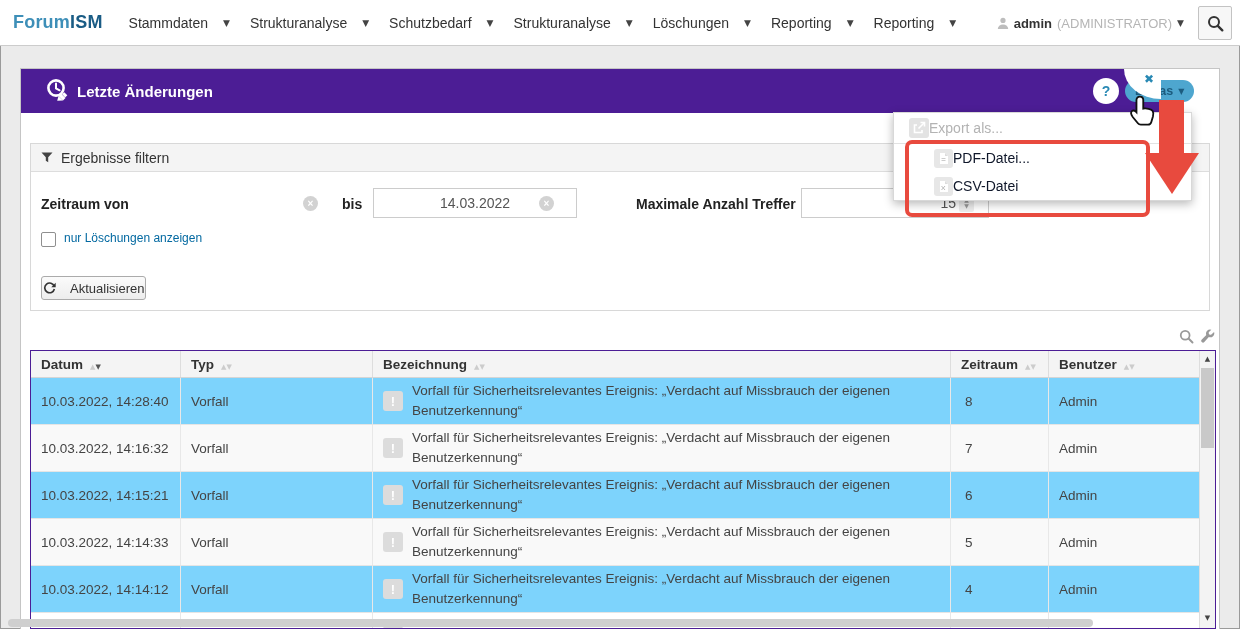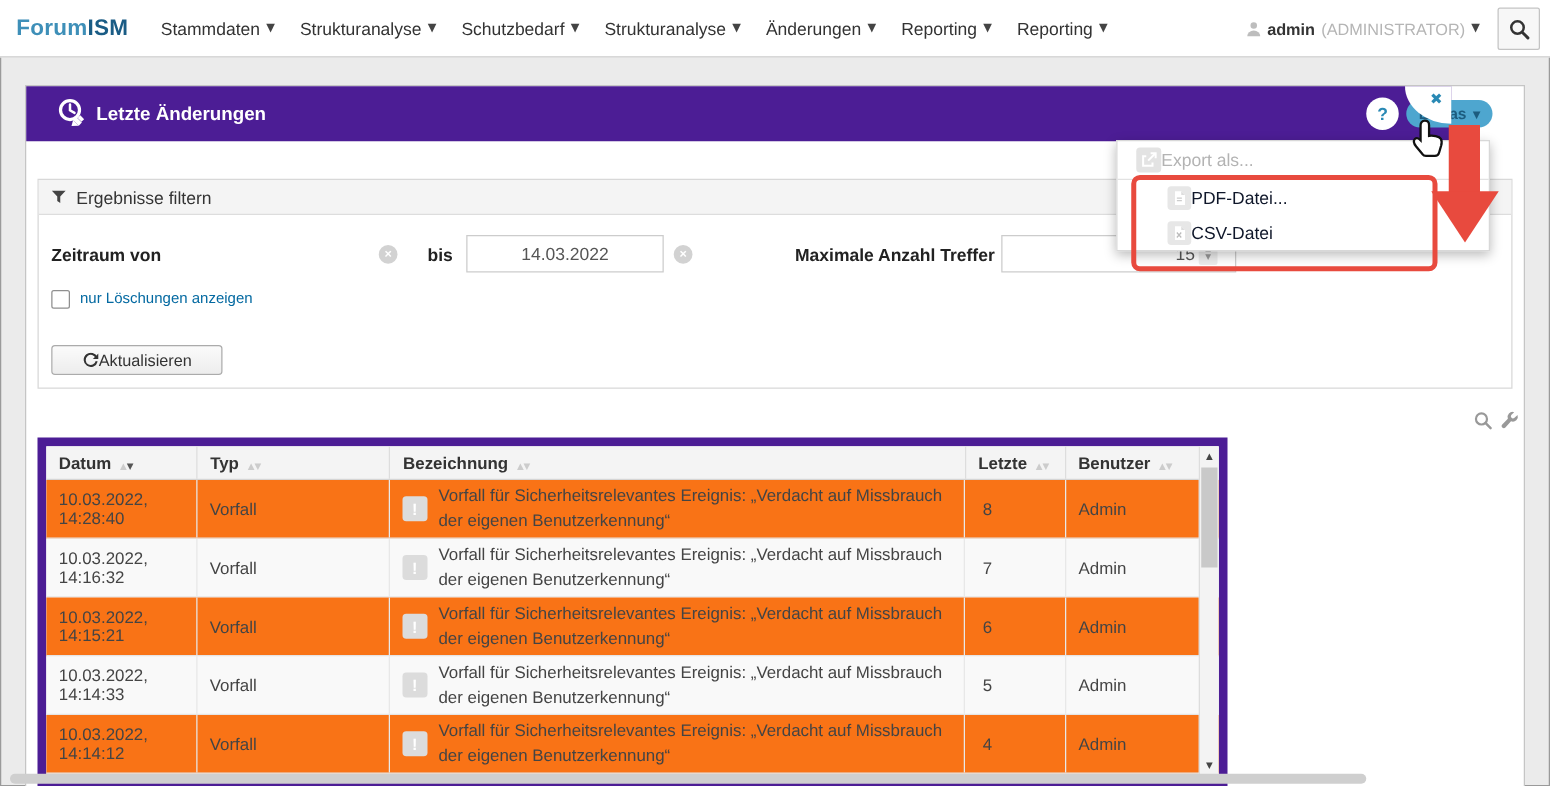--- a/index.html
+++ b/index.html
@@ -11,21 +11,21 @@
     color:#333;
   }
   .page { position:absolute; inset:0; box-shadow: inset 0 0 0 1px #9a9a9a; }
 
   
   .topnav{ position:absolute; left:0; top:0; width:1240px; height:46px;
            background:#fff; border-bottom:1px solid #ccc; display:flex; align-items:center; }
   .brand{ margin-left:13px; font-size:18px; font-weight:bold; letter-spacing:.2px; cursor:pointer;text-align:right; }
   .brand .b1{ color:#3e8fb8; } .brand .b2{ color:#1a5c85; }
   .navitems{ display:flex; gap:20px; margin-left:26px; }
-  .nav-item{ display:flex; align-items:center; gap:5px; font-size:14px; color:#333; cursor:pointer; white-space:nowrap; }
+  .nav-item{ display:flex; align-items:center; gap:15px; font-size:14px; color:#333; cursor:pointer; white-space:nowrap; }
   .caret{ font-family:"DejaVu Sans",sans-serif; font-size:9px; color:#444; }
   .userbox{ position:absolute; right:56px; top:0; height:46px; display:flex; align-items:center; gap:5px; font-size:13px; cursor:pointer; }
   .userbox .uname{ font-weight:bold; color:#333; }
   .userbox .urole{ color:#b5b5b5; }
   .search-btn{ position:absolute; right:8px; top:6px; width:34px; height:34px; background:#f7f7f7;
                border:1px solid #c3c3c3; border-radius:2px; display:flex; align-items:center; justify-content:center; cursor:pointer; }
 
   
   .panel{ position:absolute; left:20px; top:68px; width:1200px; height:566px;
           background:#fff; border:1px solid #c5c5c5; }
@@ -56,39 +56,39 @@
         font-family:"Liberation Sans","DejaVu Sans",sans-serif; }
   .inp.center{ text-align:center; }
   .clear-x{ position:absolute; width:15px; height:15px; border-radius:50%; background:#d2d2d2; color:#fff;
             font-size:10px; font-weight:bold; line-height:15px; text-align:center; cursor:pointer; }
   .spinner{ position:absolute; width:15px; height:18px; background:#ececec; border-radius:2px;
             display:flex; flex-direction:column; align-items:center; justify-content:center; cursor:pointer; }
   .spinner i{ font-style:normal; font-size:6px; line-height:6px; color:#999; font-family:"DejaVu Sans",sans-serif; }
   .chk{ position:absolute; left:10px; top:60px; width:15px; height:15px; border:1px solid #8f8f8f;
         border-radius:2px; background:#fff; cursor:pointer; }
   .chk-lbl{ position:absolute; left:33px; top:59px; font-size:12px; color:#0369a1; }
-  .refresh-btn{ position:absolute; left:10px; top:104px; height:24px; padding:0 24px;
+  .refresh-btn{ position:absolute; left:10px; top:104px; height:24px; padding:0 1px;
                 background:linear-gradient(#fbfbfb,#ededed); border:1px solid #ababab; border-radius:3px;
-                font-size:13px; color:#333; display:flex; align-items:center; gap:0; cursor:pointer; }
+                font-size:13px; color:#333; display:flex; align-items:center; gap:14px; cursor:pointer; }
 
   
   .tools{ position:absolute; right:25px; top:329px; display:flex; gap:6px; }
   .tools .t{ cursor:pointer; }
 
   
-  .datatable{ position:absolute; left:30px; top:350px; width:952px; height:279px;
-              border:7px solid #4c1d95; background:#fff; overflow:hidden; }
+  .datatable{ position:absolute; left:30px; top:350px; width:1186px; height:279px;
+              border:1px solid #4c1d95; background:#fff; overflow:hidden; }
   .thead{ display:flex; height:27px; background:#f4f4f4; border-bottom:1px solid #d5d5d5; }
   .th{ display:flex; align-items:center; gap:7px; padding-left:10px; font-size:13.5px; font-weight:bold;
        color:#333; border-right:1px solid #ddd; cursor:pointer; }
   .sort i{ font-style:normal; font-size:7px; color:#ccc; font-family:"DejaVu Sans",sans-serif; }
   .sort[data-sort="desc"] .down{ color:#555; }
   .c-datum{ width:150px; } .c-typ{ width:192px; } .c-bez{ width:578px; }
   .c-version{ width:98px; } .c-benutzer{ width:152px; border-right:none !important; }
-  .tbody .tr{ display:flex; height:47px; border-bottom:1px solid #e5e5e5; background:#f97316; }
+  .tbody .tr{ display:flex; height:47px; border-bottom:1px solid #e5e5e5; background:#7dd3fc; }
   .tbody .tr:nth-child(even){ background:#f9f9f9; } 
   .td{ font-size:13.5px; color:#444; padding-left:10px; display:flex; align-items:center; border-right:1px solid #e8e8e8; }
   .td.c-bez{ gap:9px; align-items:center; padding-right:8px; }
   .warn-icon{ flex:0 0 20px; width:20px; height:20px; background:#dcdcdc; border-radius:3px; color:#fff;
               font-weight:bold; font-size:13px; display:flex; align-items:center; justify-content:center; }
   .bez-text{ line-height:1.45; }
   .td.c-version{ padding-left:14px; }
   .partial-row{ display:flex; height:18px; background:#fff; overflow:hidden; }
   .partial-row .pd{ border-right:1px solid #e8e8e8; height:100%; }
   .partial-row .warn-icon{ margin-top:13px; margin-left:10px; }
@@ -150,21 +150,21 @@
           <span>Schutzbedarf</span>
           <span class="caret">▼</span>
         </div>
 
         <div class="nav-item">
           <span>Strukturanalyse</span>
           <span class="caret">▼</span>
         </div>
 
         <div class="nav-item">
-          <span>Änderungen</span>
+          <span>Löschungen</span>
           <span class="caret">▼</span>
         </div>
 
         <div class="nav-item">
           <span>Reporting</span>
           <span class="caret">▼</span>
         </div>
 
         <div class="nav-item">
           <span>Reporting</span>
@@ -223,21 +223,21 @@
         <svg width="12" height="11" viewBox="0 0 12 11">
             <path d="M0.5 0.5 h11 L7.2 5.2 V10.3 L4.8 8.8 V5.2 Z" fill="#444"></path>
           </svg>
       </span>
       <span>Ergebnisse filtern</span>
     </div>
     <div style="position:relative; height:139px;">
       <span class="lbl" style="left:10px; top:24px;">Zeitraum von</span>
       <span class="clear-x" style="left:272px; top:24px;">×</span>
       <span class="lbl" style="left:311px; top:24px;">bis</span>
-      <input class="inp center" style="left: 342px; top: 16px; width: 158px;" value="14.03.2022">
+      <input class="inp center" style="left: 342px; top: 16px; width: 204px;" value="14.03.2022">
       <span class="clear-x" style="left:508px; top:24px;">×</span>
       <span class="lbl" style="left:605px; top:24px;">Maximale Anzahl Treffer</span>
       <input class="inp" style="left: 770px; top: 16px; width: 188px; text-align: right; padding-right: 32px;" value="15">
       <span class="spinner" style="left:928px; top:22px;">
           <i>▲</i>
           <i>▼</i>
         </span>
       <span class="chk"></span>
       <span class="chk-lbl">nur Löschungen anzeigen</span>
       <div class="refresh-btn">
@@ -274,21 +274,21 @@
       </div>
       <div class="th c-typ">
         <span>Typ</span>
         <span class="sort" data-sort="none"><i class="up">▲</i><i class="down">▼</i></span>
       </div>
       <div class="th c-bez">
         <span>Bezeichnung</span>
         <span class="sort" data-sort="none"><i class="up">▲</i><i class="down">▼</i></span>
       </div>
       <div class="th c-version">
-        <span>Letzte</span>
+        <span>Zeitraum</span>
         <span class="sort" data-sort="none"><i class="up">▲</i><i class="down">▼</i></span>
       </div>
       <div class="th c-benutzer">
         <span>Benutzer</span>
         <span class="sort" data-sort="none"><i class="up">▲</i><i class="down">▼</i></span>
       </div>
     </div>
 
     <div class="tbody">
 

